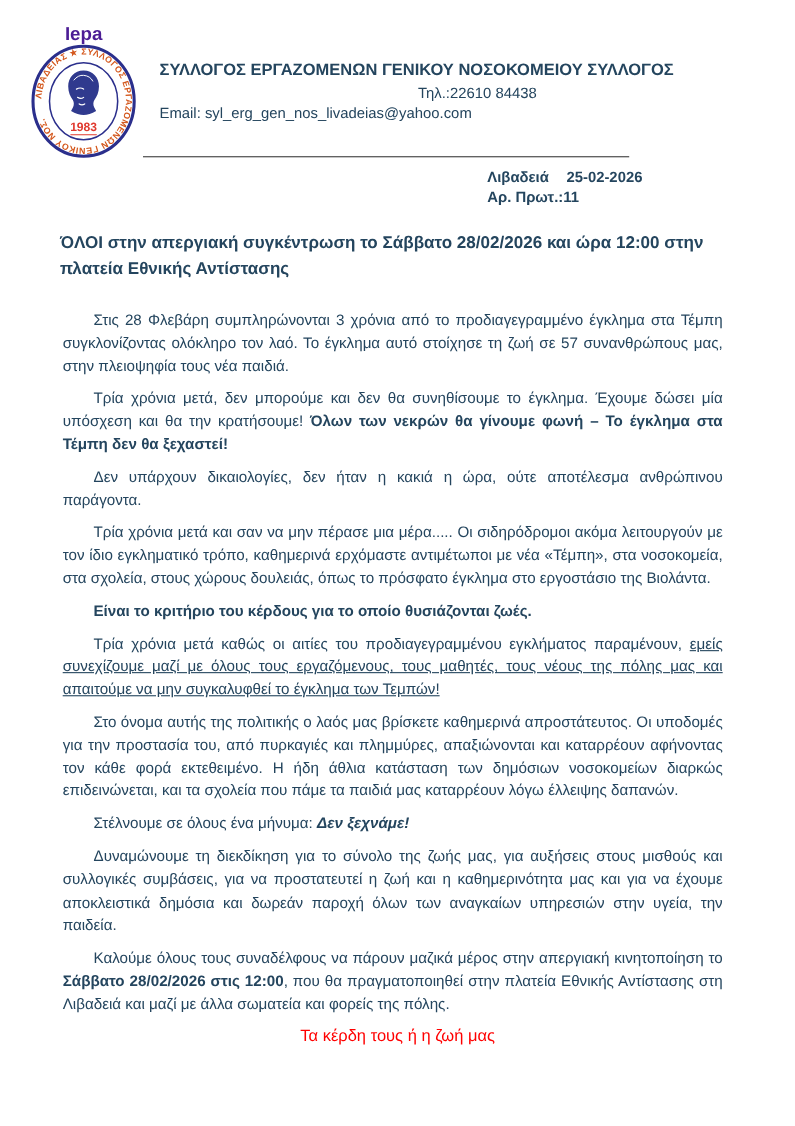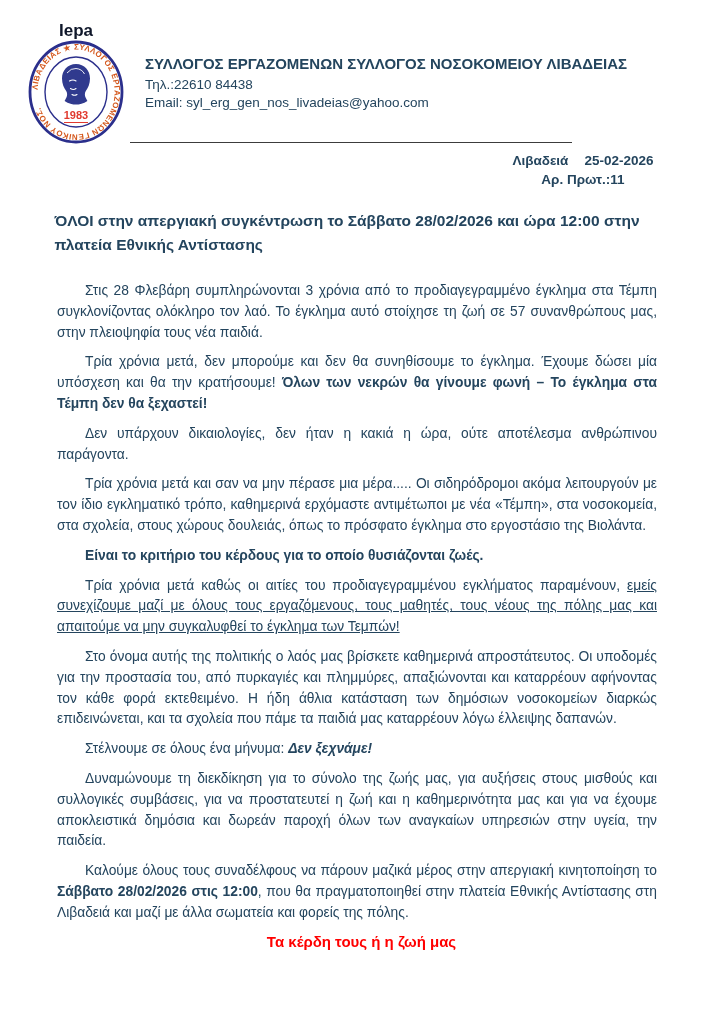--- a/index.html
+++ b/index.html
@@ -3,45 +3,45 @@
 <meta charset="utf-8">
 <style>
   html,body{margin:0;padding:0;background:#fff;}
   body{width:723px;height:1024px;overflow:hidden;
        font-family:"Liberation Sans",sans-serif;color:#24455e;}
   .page{position:relative;width:723px;height:1024px;background:#fff;}
 
   
   .letterhead{position:relative;height:120px;}
   .logo{position:absolute;left:24px;top:22px;width:104px;text-align:center;}
-  .wm{font-weight:bold;font-size:17px;color:#0f172a;line-height:18px;margin-bottom:0;}
+  .wm{font-weight:bold;font-size:17px;color:#4c1d95;line-height:18px;margin-bottom:0;}
   .org{margin-left:145px;padding-top:54px;}
   .org-name{font-size:15px;font-weight:bold;line-height:19px;}
-  .org-phone{font-size:13.5px;margin-top:4px;line-height:16px;}
+  .org-phone{font-size:13.5px;margin-top:4px;line-height:16px;text-align:center;}
   .org-email{font-size:13.5px;margin-top:2px;line-height:16px;}
 
   .rule{margin:22px 0 0 130px;width:442px;border-top:1.6px solid #3c3c3c;height:0;}
 
   
-  .meta{margin:8px 0 0 443px;font-weight:bold;font-size:13.5px;line-height:19px;text-align:center;}
+  .meta{margin:8px 0 0 443px;font-weight:bold;font-size:13.5px;line-height:19px;}
   .meta .v1{margin-left:16px;}
   .meta .v2{}
 
   
   .title{margin:20px auto 0;width:614px;text-align:left;
          font-size:15.5px;font-weight:bold;line-height:24px;}
 
   
   .bodytext{margin:24px 66px 0 57px;font-size:13.8px;line-height:20.8px;text-align:justify;}
   .bodytext p{margin:0 0 9px 0;text-indent:28px;}
   .b{font-weight:bold;}
   .u{text-decoration:underline;}
   .bi{font-weight:bold;font-style:italic;}
 
-  .slogan{text-align:center;color:#ff0000;font-weight:bold;font-size:15px;margin-top:2px;}
+  .slogan{text-align:center;color:#ff0000;font-weight:normal;font-size:15px;margin-top:2px;}
 </style>
 </head>
 <body>
 
 <div class="page">
 
   <div class="letterhead">
     <div class="logo">
       <div class="wm">Iepa</div>
       <svg width="100" height="104" viewBox="0 0 100 104">
@@ -56,21 +56,21 @@
         <g>
           <path d="M50 24 c-8.5 0 -14 6.5 -14 14.5 c0 5.5 2 9.5 4.2 12.5 c1.2 1.8 1.2 4.5 0.2 6.5 l-1.8 3.5 c3.8 2.6 8.2 3.6 11.4 3.6 c3.2 0 7.6 -1 11.4 -3.6 l-1.8 -3.5 c-1 -2 -1 -4.7 0.2 -6.5 c2.2 -3 4.2 -7 4.2 -12.5 c0 -8 -5.5 -14.5 -14 -14.5 z" fill="#303a8e"></path>
           <path d="M43.5 41 q3.5 -2 6.5 0 M44.5 48.5 q3 2 5.5 0 M46 54.5 q2.5 1.6 5 0" stroke="#ffffff" stroke-width="1.1" fill="none" stroke-linecap="round"></path>
           <path d="M41 33 q4 -5 9 -4.5 q6 0.5 8.5 5.5" stroke="#ffffff" stroke-width="0.9" fill="none"></path>
         </g>
         <text x="50" y="79" text-anchor="middle" font-size="11" font-weight="bold" fill="#e0392e" font-family="Liberation Sans, sans-serif">1983</text>
         <path d="M38 82.5 h24" stroke="#e0392e" stroke-width="1"></path>
       </svg>
     </div>
     <div class="org">
-      <div class="org-name">ΣΥΛΛΟΓΟΣ ΕΡΓΑΖΟΜΕΝΩΝ  ΣΥΛΛΟΓΟΣ ΝΟΣΟΚΟΜΕΙΟΥ ΛΙΒΑΔΕΙΑΣ</div>
+      <div class="org-name">ΣΥΛΛΟΓΟΣ ΕΡΓΑΖΟΜΕΝΩΝ  ΓΕΝΙΚΟΥ ΝΟΣΟΚΟΜΕΙΟΥ ΣΥΛΛΟΓΟΣ</div>
       <div class="org-phone">Τηλ.:22610 84438</div>
       <div class="org-email">Email: syl_erg_gen_nos_livadeias@yahoo.com</div>
     </div>
   </div>
 
   <div class="rule"></div>
 
   <div class="meta">
     <div><span>Λιβαδειά</span><span class="v1">25-02-2026</span></div>
     <div><span>Αρ. Πρωτ.:</span><span class="v2">11</span></div>

